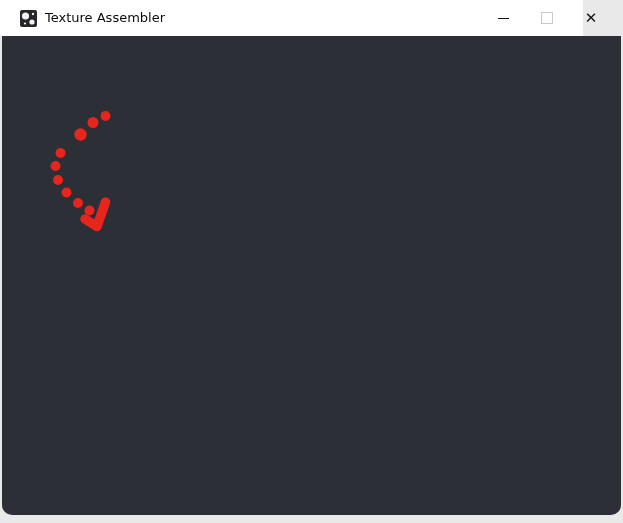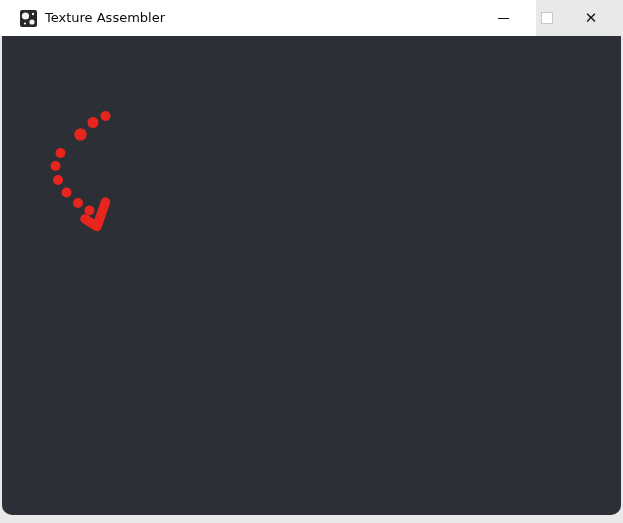--- a/index.html
+++ b/index.html
@@ -1,20 +1,20 @@
 <!DOCTYPE html>
 <html><head>
 <meta charset="utf-8">
 <style>
   html,body{margin:0;padding:0;}
   body{font-family:"DejaVu Sans","Liberation Sans",sans-serif;background:#f2f2f2;}
   #stage{position:relative;width:623px;height:523px;background:#e9e9e9;overflow:hidden;}
 
   
-  .titlebar{position:absolute;left:0;top:0;width:536px;height:36px;background:#ffffff;z-index:2;text-decoration:underline;}
+  .titlebar{position:absolute;left:0;top:0;width:583px;height:36px;background:#ffffff;z-index:2;text-decoration:underline;}
   .app-icon{position:absolute;left:20px;top:10px;width:17px;height:17px;}
   .app-title{position:absolute;left:45px;top:0;height:36px;line-height:36px;font-size:13px;color:#0b0b0b;}
   .winbtn{position:absolute;top:0;width:44px;height:36px;display:flex;align-items:center;justify-content:center;cursor:default;}
   .winbtn.min{left:481px;}
   .winbtn.max{left:525px;}
   .winbtn.close{left:569px;}
   .min-glyph{display:block;width:11px;height:0;border-top:1.6px solid #111;}
   .max-glyph{display:block;width:10px;height:10px;border:1.2px solid #c8c8c8;background:#fff;}
   .close-glyph{font-size:15px;color:#111;line-height:1;}
 

